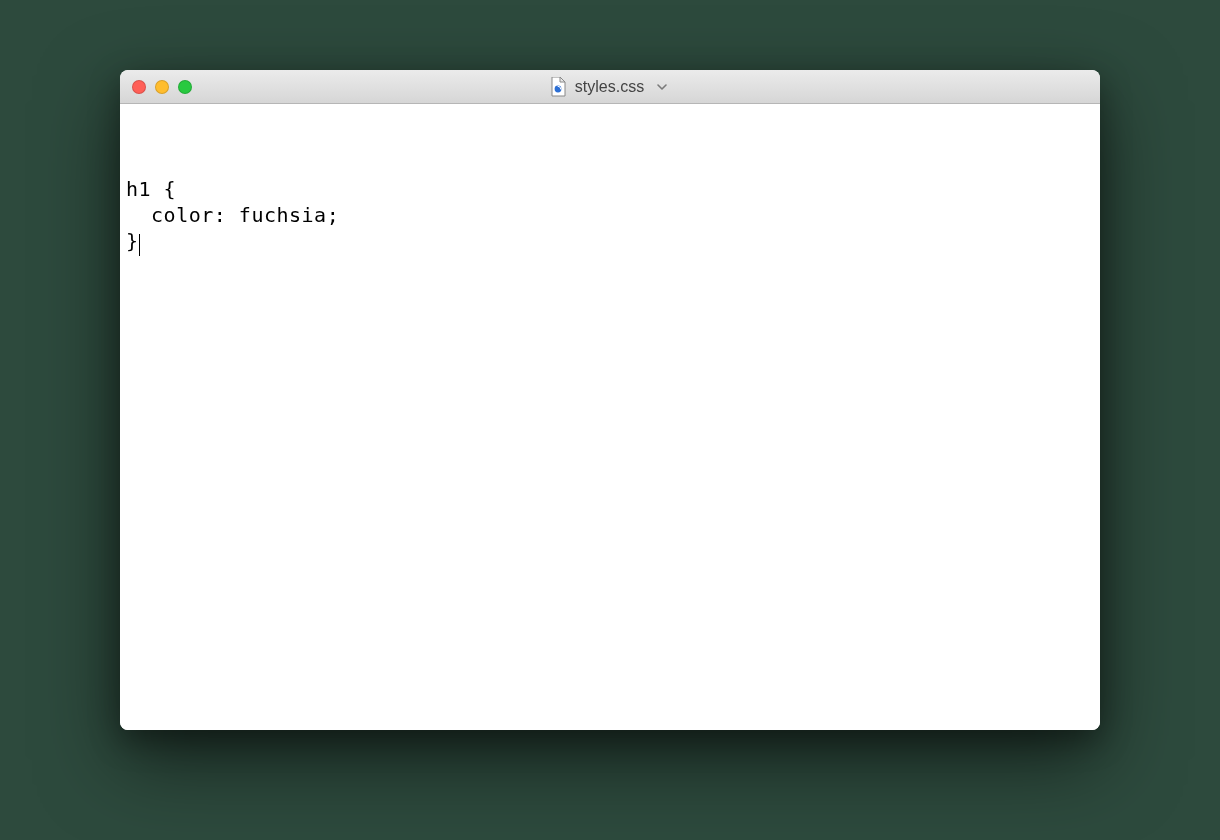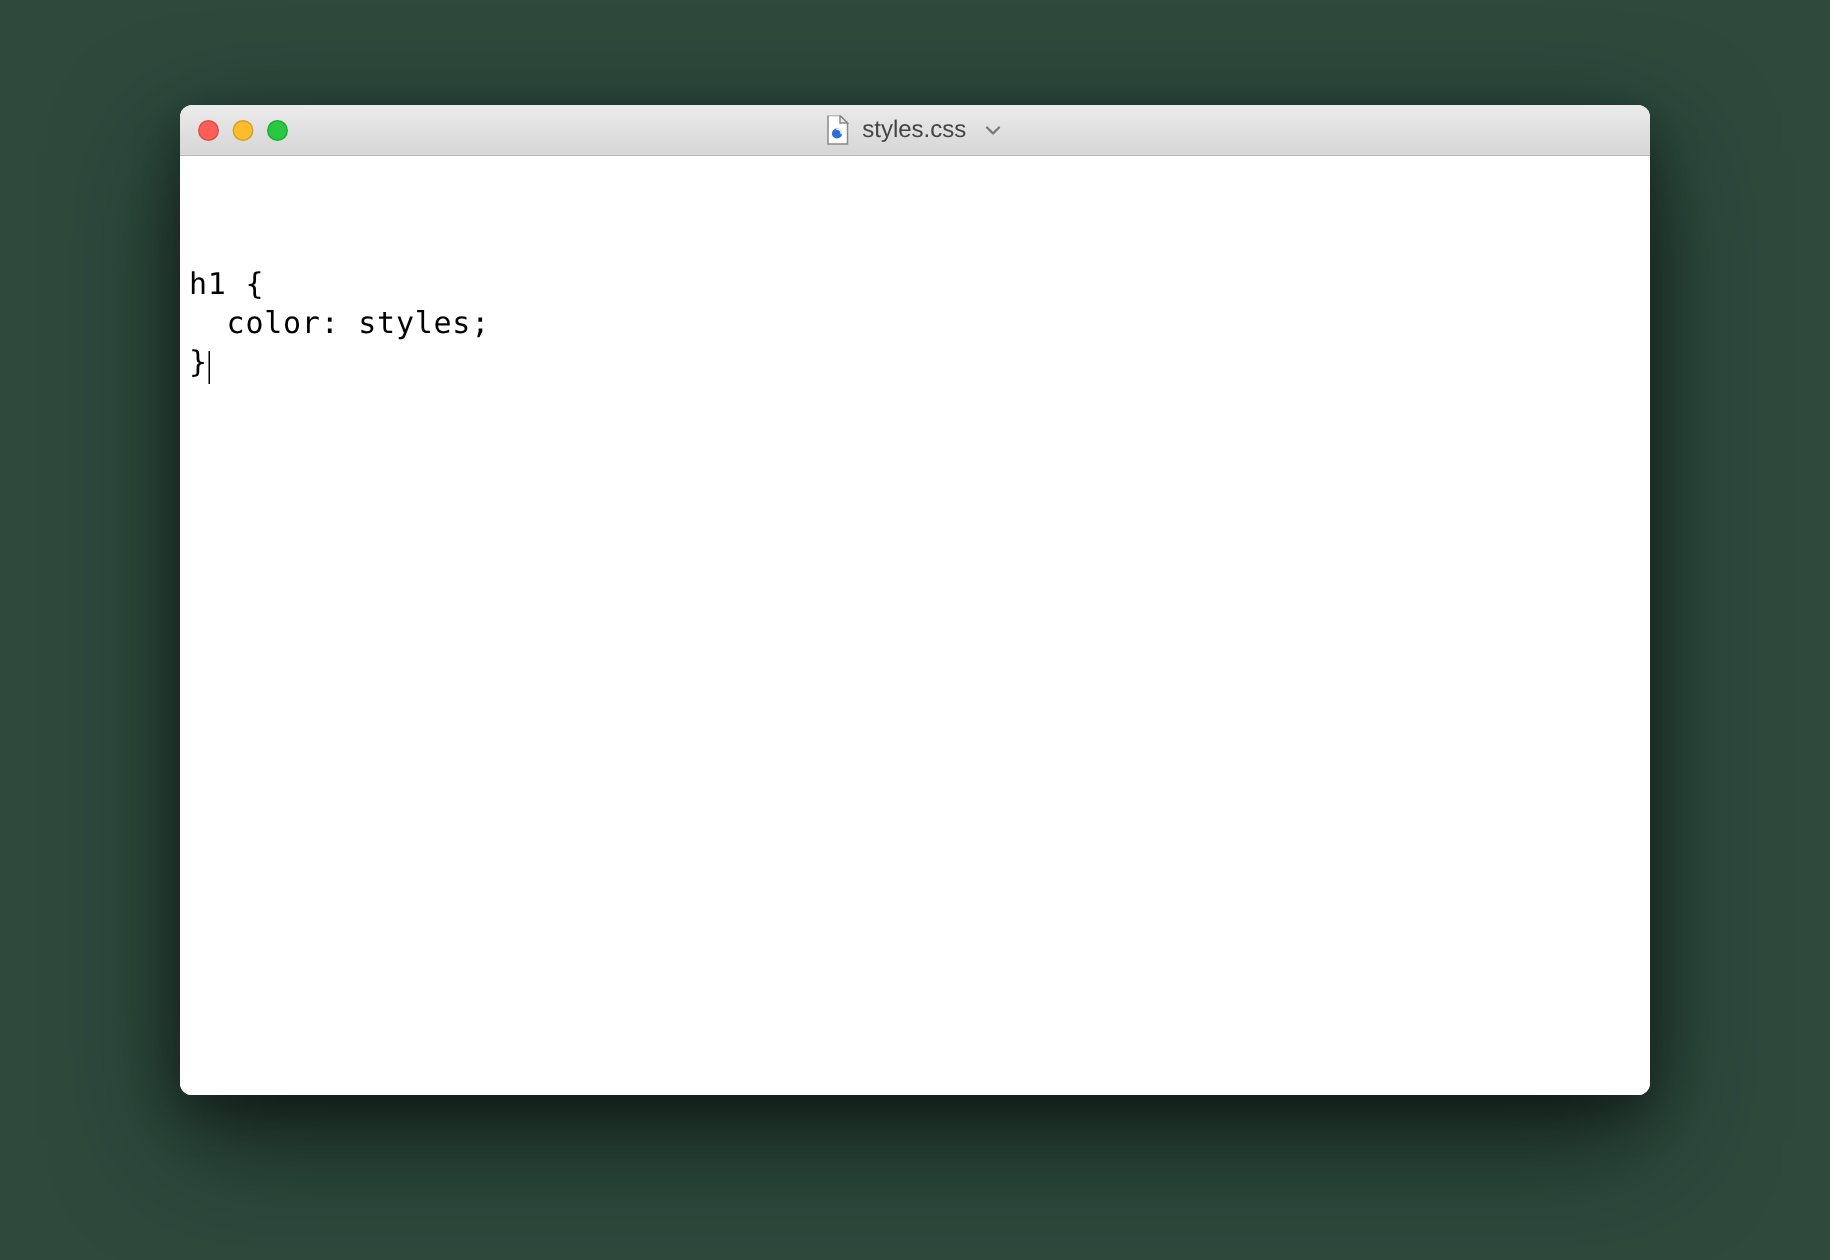--- a/index.html
+++ b/index.html
@@ -147,15 +147,15 @@
       </span>
       <span class="title-text">styles.css</span>
       <span class="chevron">
         <svg width="12" height="12" viewBox="0 0 12 12">
           <path d="M2 4 L6 8 L10 4" fill="none" stroke="#7a7a7a" stroke-width="1.6" stroke-linecap="round" stroke-linejoin="round"></path>
         </svg>
       </span>
     </div>
   </div>
   <div class="editor">
-    <span class="code-line1">h1 {</span><span class="code-line2">  color: styles;</span><span>}</span><span class="text-cursor"></span>
+    <span class="code-line1">h1 {</span><span class="code-line2">  color: fuchsia;</span><span>}</span><span class="text-cursor"></span>
   </div>
 </div>
 
 </body></html>

